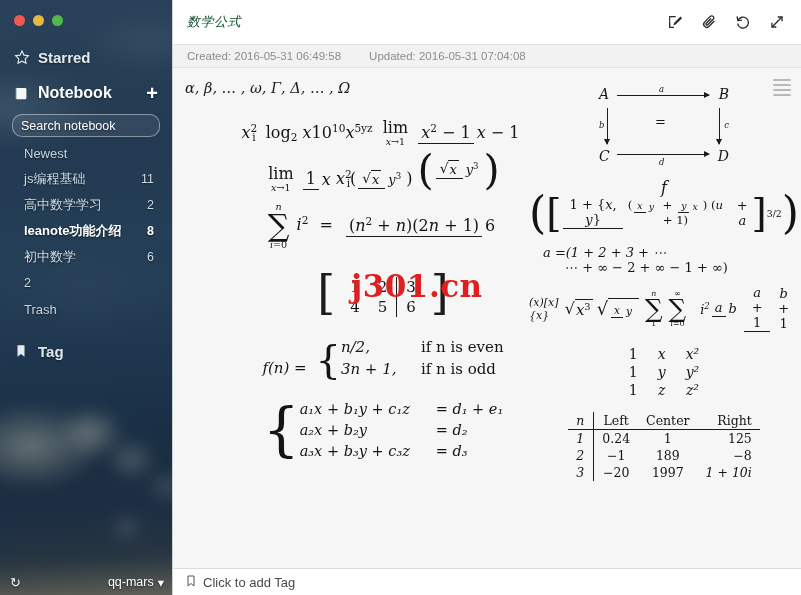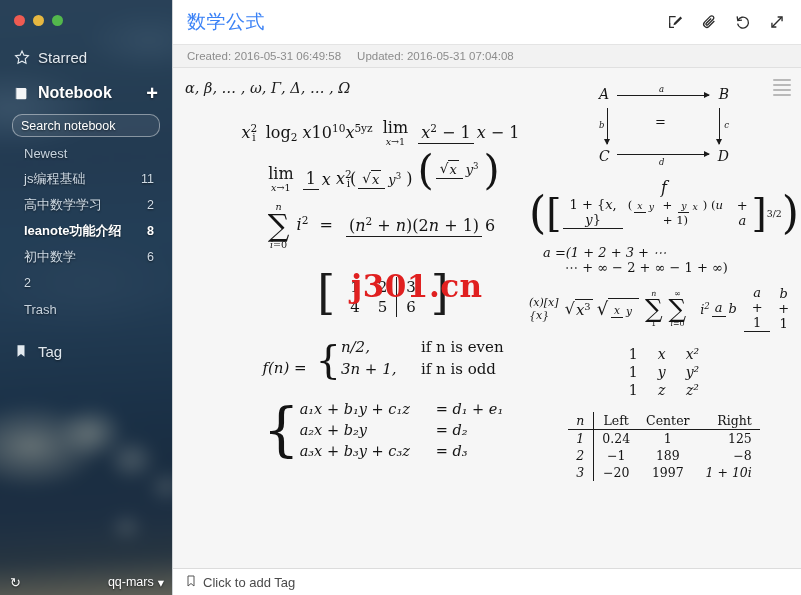--- a/index.html
+++ b/index.html
@@ -56,20 +56,21 @@
     padding: 10px 0 0 14px; height: 30px;
   }
   .tl { width: 11px; height: 11px; border-radius: 50%; display: block; }
 
   .side-row {
     display: flex; align-items: center;
     height: 34px; padding: 0 14px;
     color: #dfe7ee;
     font-size: 15px;
     text-shadow: 0 1px 2px rgba(0,0,0,0.5);
+    font-weight: bold;
   }
   .side-row .ico { width: 24px; flex: 0 0 24px; display: inline-flex; align-items: center; }
   .side-row .lbl { flex: 1 1 auto; }
   #row-starred { margin-top: 10px; font-size: 15px; color: #e3eaf0; }
   #row-notebook { font-weight: bold; font-size: 16px; color: #ffffff; margin-top: 2px; }
   #row-notebook .plus { font-size: 20px; line-height: 1; color: #ffffff; font-weight: bold; }
   #row-tag { margin-top: 12px; font-size: 15px; }
 
   .search-wrap { padding: 4px 12px 0 12px; }
   #search-input {
@@ -123,30 +124,31 @@
     display: flex;
     flex-direction: column;
   }
   #note-header {
     height: 44px; flex: 0 0 44px;
     display: flex; align-items: center;
     padding: 0 16px 0 14px;
     background: #ffffff;
   }
   #note-title {
-    font-size: 19px; color: #3b82f6; font-weight: normal;
+    font-size: 13px; color: #14532d; font-weight: normal;
     letter-spacing: .5px;
+    font-style: italic;
   }
   #header-actions { margin-left: auto; display: flex; align-items: center; gap: 17px; }
   .hact { width: 17px; height: 17px; display: inline-flex; align-items: center; justify-content: center; color: #333; }
 
   #meta-bar {
     height: 24px; flex: 0 0 24px;
     display: flex; align-items: center;
-    gap: 16px;
+    gap: 28px;
     padding: 0 14px;
     background: #f2f2f2;
     border-top: 1px solid #e4e4e4;
     border-bottom: 1px solid #e0e0e0;
     font-size: 11.5px;
     color: #8c8c8c;
   }
 
   #note-body {
     position: relative;

